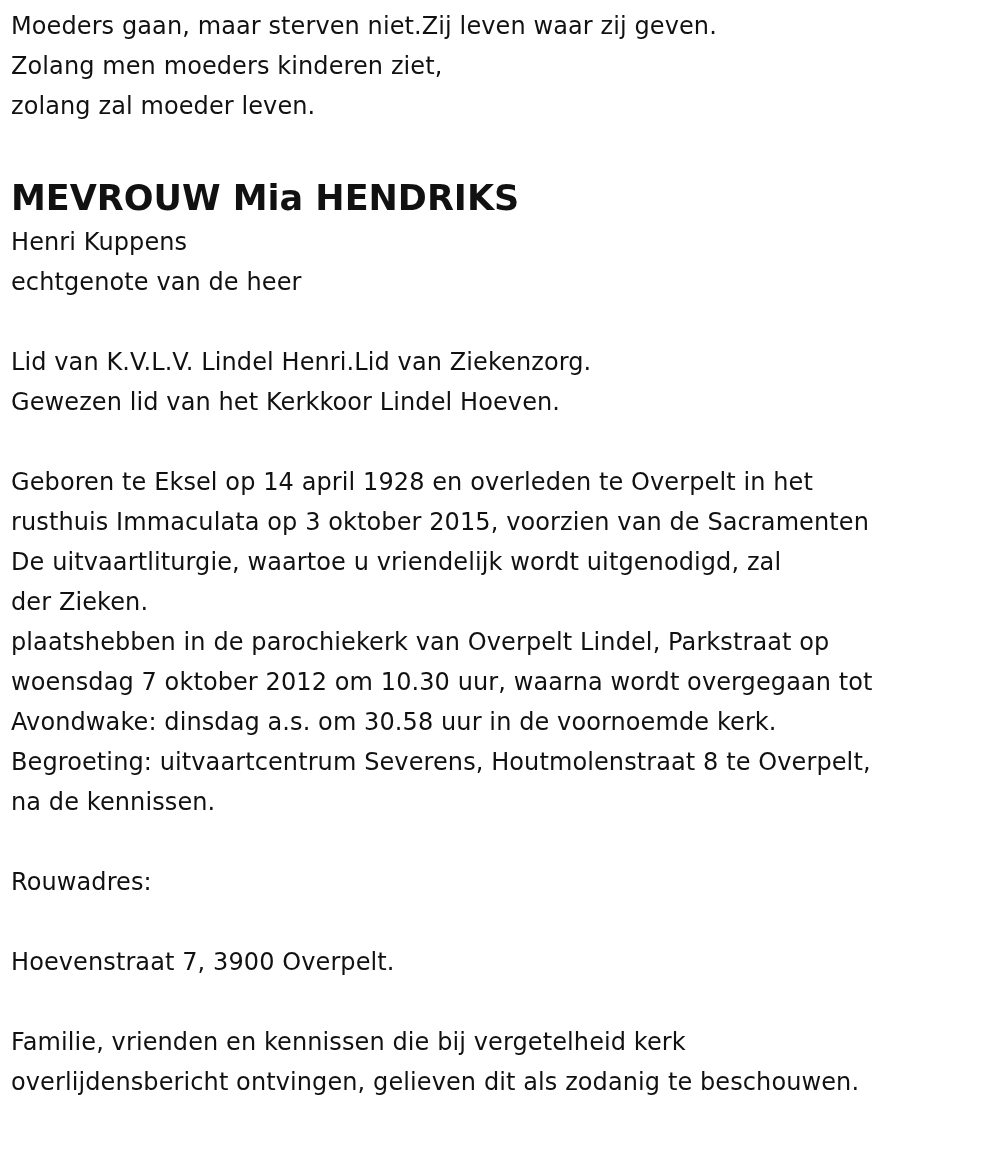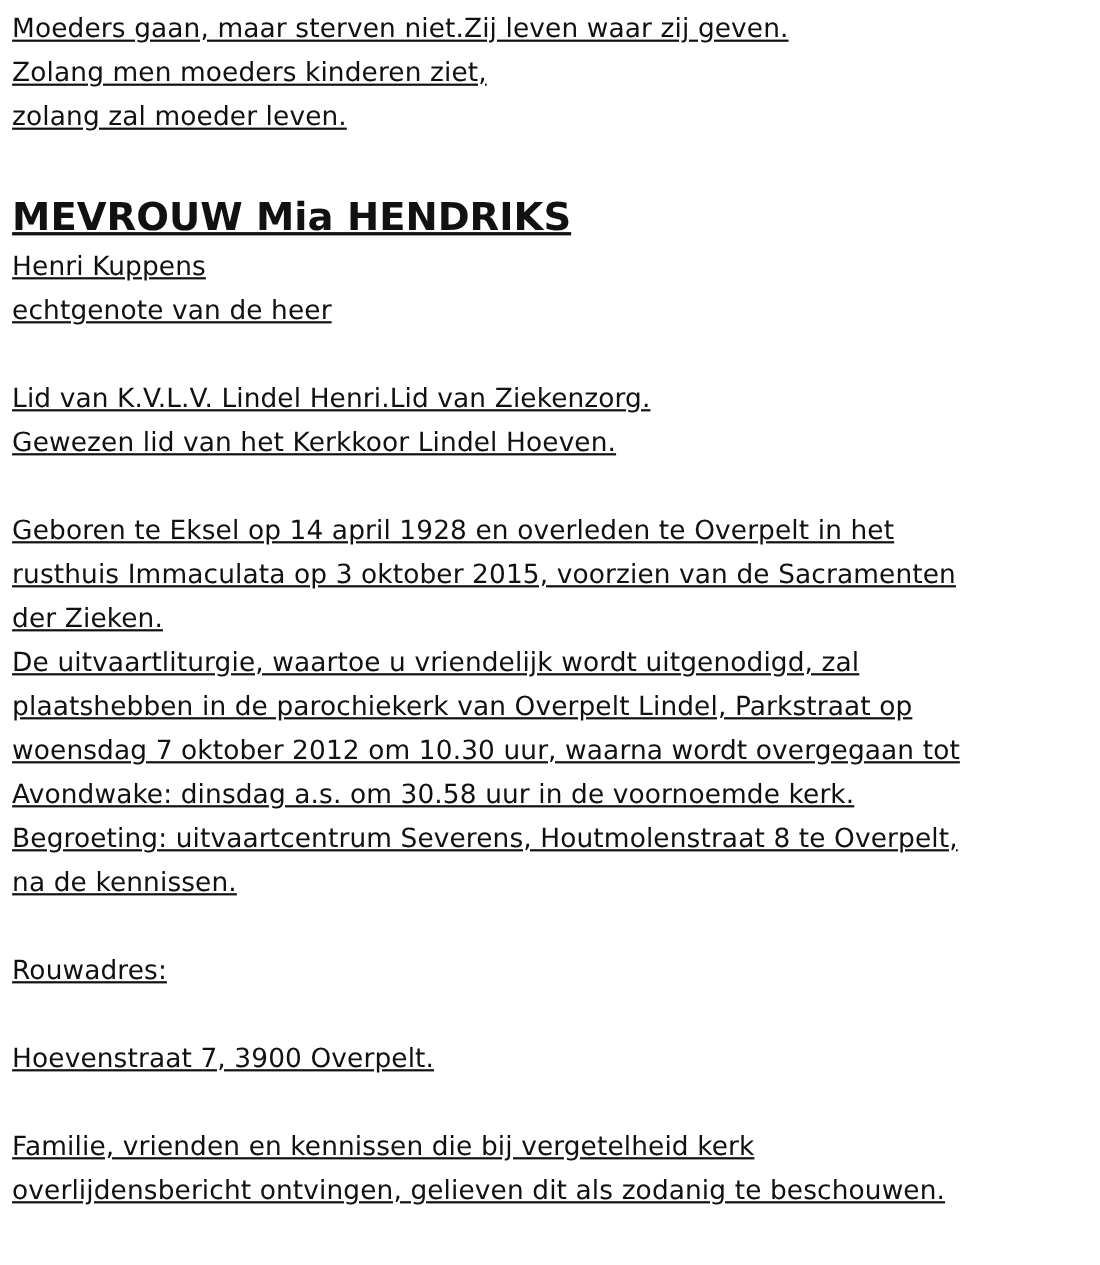--- a/index.html
+++ b/index.html
@@ -10,21 +10,20 @@
     body {
       width: 1000px;
       height: 1150px;
       overflow: hidden;
       color: #111111;
       font-family: "DejaVu Sans", sans-serif;
     }
     .page {
       position: relative;
       padding: 6px 0 0 11px;
-      text-decoration: underline;
     }
     .line {
       font-size: 24px;
       line-height: 40px;
       height: 40px;
       white-space: nowrap;
       letter-spacing: 0.1px;
     }
     .heading {
       font-weight: bold;
@@ -61,22 +60,22 @@
   <div>
     <div class="line">Lid van K.V.L.V. Lindel Henri.Lid van Ziekenzorg.</div>
     <div class="line">Gewezen lid van het Kerkkoor Lindel Hoeven.</div>
   </div>
 
   <div class="gap"></div>
 
   <div>
     <div class="line">Geboren te Eksel op 14 april 1928 en overleden te Overpelt in het</div>
     <div class="line">rusthuis Immaculata op 3 oktober 2015, voorzien van de Sacramenten</div>
+    <div class="line">De uitvaartliturgie, waartoe u vriendelijk wordt uitgenodigd, zal</div>
     <div class="line">der Zieken.</div>
-    <div class="line">De uitvaartliturgie, waartoe u vriendelijk wordt uitgenodigd, zal</div>
     <div class="line">plaatshebben in de parochiekerk van Overpelt Lindel, Parkstraat op</div>
     <div class="line">woensdag 7 oktober 2012 om 10.30 uur, waarna wordt overgegaan tot</div>
     <div class="line">Avondwake: dinsdag a.s. om 30.58 uur in de voornoemde kerk.</div>
     <div class="line">Begroeting: uitvaartcentrum Severens, Houtmolenstraat 8 te Overpelt,</div>
     <div class="line">na de kennissen.</div>
   </div>
 
   <div class="gap"></div>
 
   <div class="line">Rouwadres:</div>

